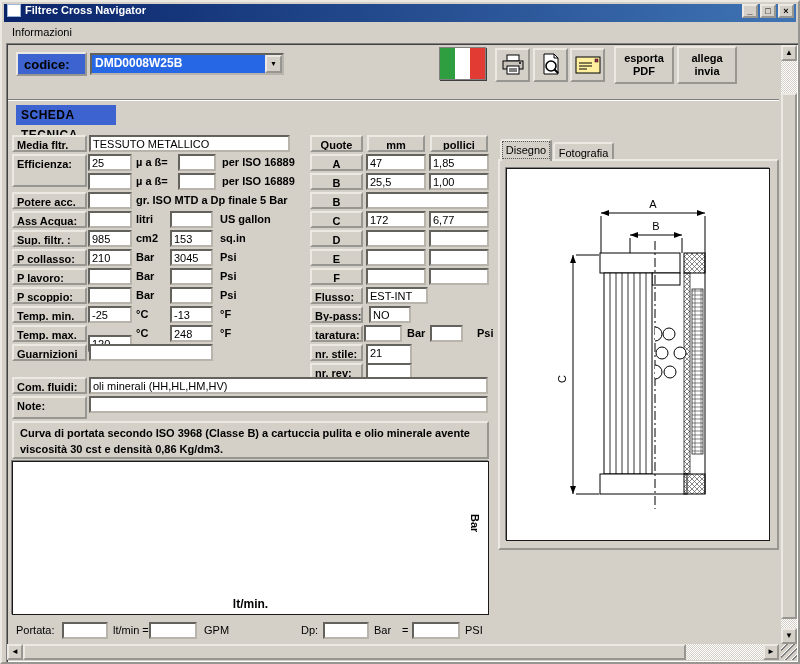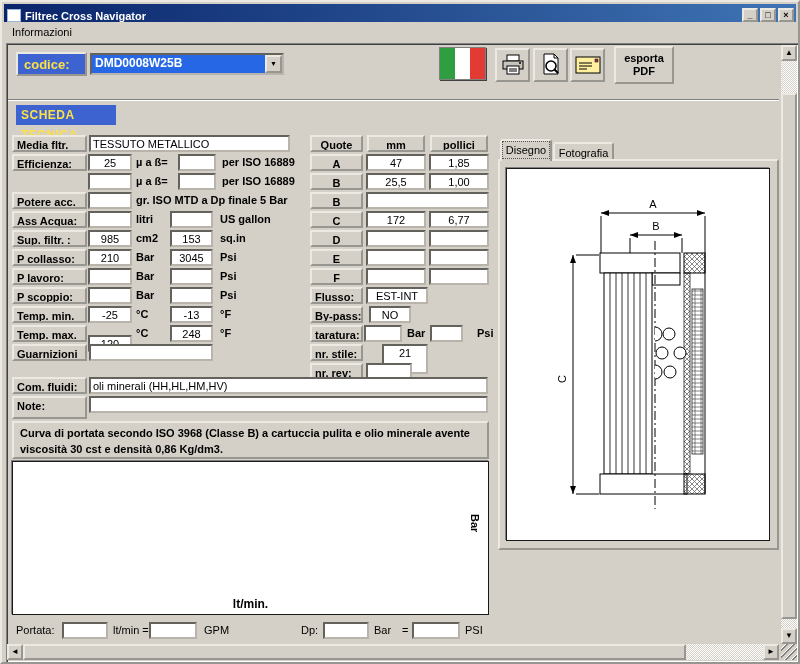--- a/index.html
+++ b/index.html
@@ -3,43 +3,43 @@
 <meta charset="utf-8">
 <style>
   html,body{margin:0;padding:0;background:#808080;}
   .window{position:relative;width:800px;height:664px;box-sizing:border-box;
     background:#d4d0c8;border:2px outset #ece9e2;
     font-family:"Liberation Sans",sans-serif;color:#000;overflow:hidden;}
   .abs{position:absolute;box-sizing:border-box;}
   
   .titlebar{left:2px;top:2px;width:792px;height:18px;
     background:linear-gradient(to right,#0a246a,#3f74b4);
-    display:flex;align-items:flex-end;color:#fff;}
+    display:flex;align-items:flex-start;color:#fff;}
   .appicon{width:12px;height:11px;margin:0 4px 0 3px;background:#fff;border:1px solid #9db6d8;}
   .wtitle{font-size:11px;font-weight:bold;white-space:nowrap;}
   .wbtns{margin-left:auto;display:flex;padding-right:2px;}
   .tbtn{width:16px;height:14px;margin-left:2px;background:#d4d0c8;border:2px outset #ece9e2;
     font-size:9px;line-height:10px;text-align:center;font-weight:bold;color:#000;box-sizing:border-box;}
   
   .menubar{left:2px;top:20px;width:792px;height:19px;background:#d4d0c8;display:flex;align-items:center;font-size:11px;}
   .mitem{padding:2px 8px;}
   
   .client{left:4px;top:41px;width:792px;height:619px;background:#d4d0c8;
     box-shadow:inset 1px 1px 0 #808080, inset 2px 2px 0 #404040, inset -1px -1px 0 #fff;}
   .lbl{background:#d4d0c8;border:2px outset #ece9e2;font-weight:bold;font-size:11px;
     line-height:12px;padding:2px 0 0 3px;white-space:nowrap;overflow:hidden;}
   .lblc{text-align:center;padding-left:0;}
   .fld{background:#fff;border:2px inset #b8b4ac;font-size:11px;line-height:12px;
     padding:1px 2px 0 2px;white-space:nowrap;overflow:hidden;}
-  .ctr{text-align:center;}
+  .ctr{}
   .txt{font-size:11px;font-weight:bold;white-space:nowrap;line-height:17px;}
   .txr{font-size:11px;white-space:nowrap;line-height:17px;}
   .btn{background:#d4d0c8;border:2px outset #ece9e2;display:flex;align-items:center;
     justify-content:center;flex-direction:column;font-weight:bold;font-size:11px;line-height:13px;text-align:center;}
-  .blue{background:#3c63cf;color:#fde047;font-weight:bold;}
+  .blue{background:#3c63cf;color:#000000;font-weight:bold;}
   .sep{border-top:1px solid #808080;border-bottom:1px solid #fff;height:0;}
   
   .combo{background:#fff;border:2px inset #b8b4ac;display:flex;}
   .combosel{flex:1;background:#2667e6;color:#fff;font-weight:bold;font-size:12px;line-height:17px;padding-left:3px;white-space:nowrap;overflow:hidden;}
   .comboarr{width:17px;background:#d4d0c8;border:2px outset #ece9e2;font-size:7px;line-height:13px;text-align:center;box-sizing:border-box;}
   
   .flag{border:1px solid #808080;background:linear-gradient(to right,#2f9e41 0 33.3%,#ffffff 33.3% 66.6%,#e23b34 66.6%);box-shadow:1px 1px 0 #404040;}
   
   .tab{background:#d4d0c8;border:2px outset #ece9e2;border-bottom:none;border-radius:3px 3px 0 0;
     font-size:11px;text-align:center;padding-top:3px;}
@@ -112,29 +112,33 @@
         <rect x="20" y="5" width="3" height="3" fill="#b03060" stroke="#000" stroke-width="0.5"></rect>
         <line x1="4" y1="9" x2="17" y2="9" stroke="#000"></line>
         <line x1="4" y1="12" x2="17" y2="12" stroke="#000"></line>
         <line x1="4" y1="15" x2="12" y2="15" stroke="#000"></line>
       </svg>
     </div>
     <div class="abs btn" style="left:608px;top:3px;width:60px;height:38px">
       <span>esporta</span>
       <span>PDF</span>
     </div>
+    <div class="abs btn" style="left:671px;top:3px;width:60px;height:38px">
+      <span>allega</span>
+      <span>invia</span>
+    </div>
 
     <div class="abs sep" style="left:2px;top:56px;width:771px"></div>
 
     <div class="abs blue" style="left:10px;top:62px;width:100px;height:20px;font-size:12px;line-height:20px;padding-left:5px;letter-spacing:0.5px">SCHEDA TECNICA</div>
 
     <div class="abs lbl" style="left:6px;top:92px;width:75px;height:17px">Media fltr.</div>
     <div class="abs fld" style="left:83px;top:92px;width:201px;height:17px">TESSUTO METALLICO</div>
 
-    <div class="abs lbl" style="left:6px;top:111px;width:75px;height:17px">Efficienza:</div>
+    <div class="abs lbl" style="left:6px;top:111px;width:75px;height:33px">Efficienza:</div>
     <div class="abs fld ctr" style="left:82px;top:111px;width:44px;height:17px">25</div>
     <div class="abs txt" style="left:130px;top:111px">µ  a  ß=</div>
     <div class="abs fld ctr" style="left:172px;top:111px;width:38px;height:17px"></div>
     <div class="abs txt" style="left:216px;top:111px">per ISO 16889</div>
 
     <div class="abs fld ctr" style="left:82px;top:130px;width:44px;height:17px"></div>
     <div class="abs txt" style="left:130px;top:130px">µ  a  ß=</div>
     <div class="abs fld ctr" style="left:172px;top:130px;width:38px;height:17px"></div>
     <div class="abs txt" style="left:216px;top:130px">per ISO 16889</div>
 
@@ -224,21 +228,21 @@
     <div class="abs lbl" style="left:304px;top:263px;width:53px;height:17px">By-pass:</div>
     <div class="abs fld ctr" style="left:363px;top:263px;width:42px;height:17px">NO</div>
 
     <div class="abs lbl" style="left:304px;top:282px;width:53px;height:17px">taratura:</div>
     <div class="abs fld ctr" style="left:358px;top:282px;width:38px;height:17px"></div>
     <div class="abs txt" style="left:401px;top:282px">Bar</div>
     <div class="abs fld ctr" style="left:424px;top:282px;width:33px;height:17px"></div>
     <div class="abs txt" style="left:471px;top:282px">Psi</div>
 
     <div class="abs lbl" style="left:304px;top:301px;width:53px;height:17px">nr. stile:</div>
-    <div class="abs fld ctr" style="left:376px;top:301px;width:46px;height:30px">21</div>
+    <div class="abs fld ctr" style="left:360px;top:301px;width:46px;height:30px">21</div>
 
     <div class="abs lbl" style="left:304px;top:320px;width:53px;height:17px">nr. rev:</div>
     <div class="abs fld ctr" style="left:360px;top:320px;width:46px;height:17px"></div>
 
     <div class="abs lbl" style="left:6px;top:334px;width:75px;height:17px">Com. fluidi:</div>
     <div class="abs fld" style="left:83px;top:334px;width:399px;height:17px">oli minerali (HH,HL,HM,HV)</div>
     <div class="abs lbl" style="left:6px;top:353px;width:75px;height:23px">Note:</div>
     <div class="abs fld" style="left:83px;top:353px;width:399px;height:17px"></div>
 
     <div class="abs hdrbox" style="left:6px;top:378px;width:477px;height:38px">Curva di portata secondo ISO 3968 (Classe B) a cartuccia pulita e olio minerale avente viscosità 30 cst e densità 0,86 Kg/dm3.</div>

